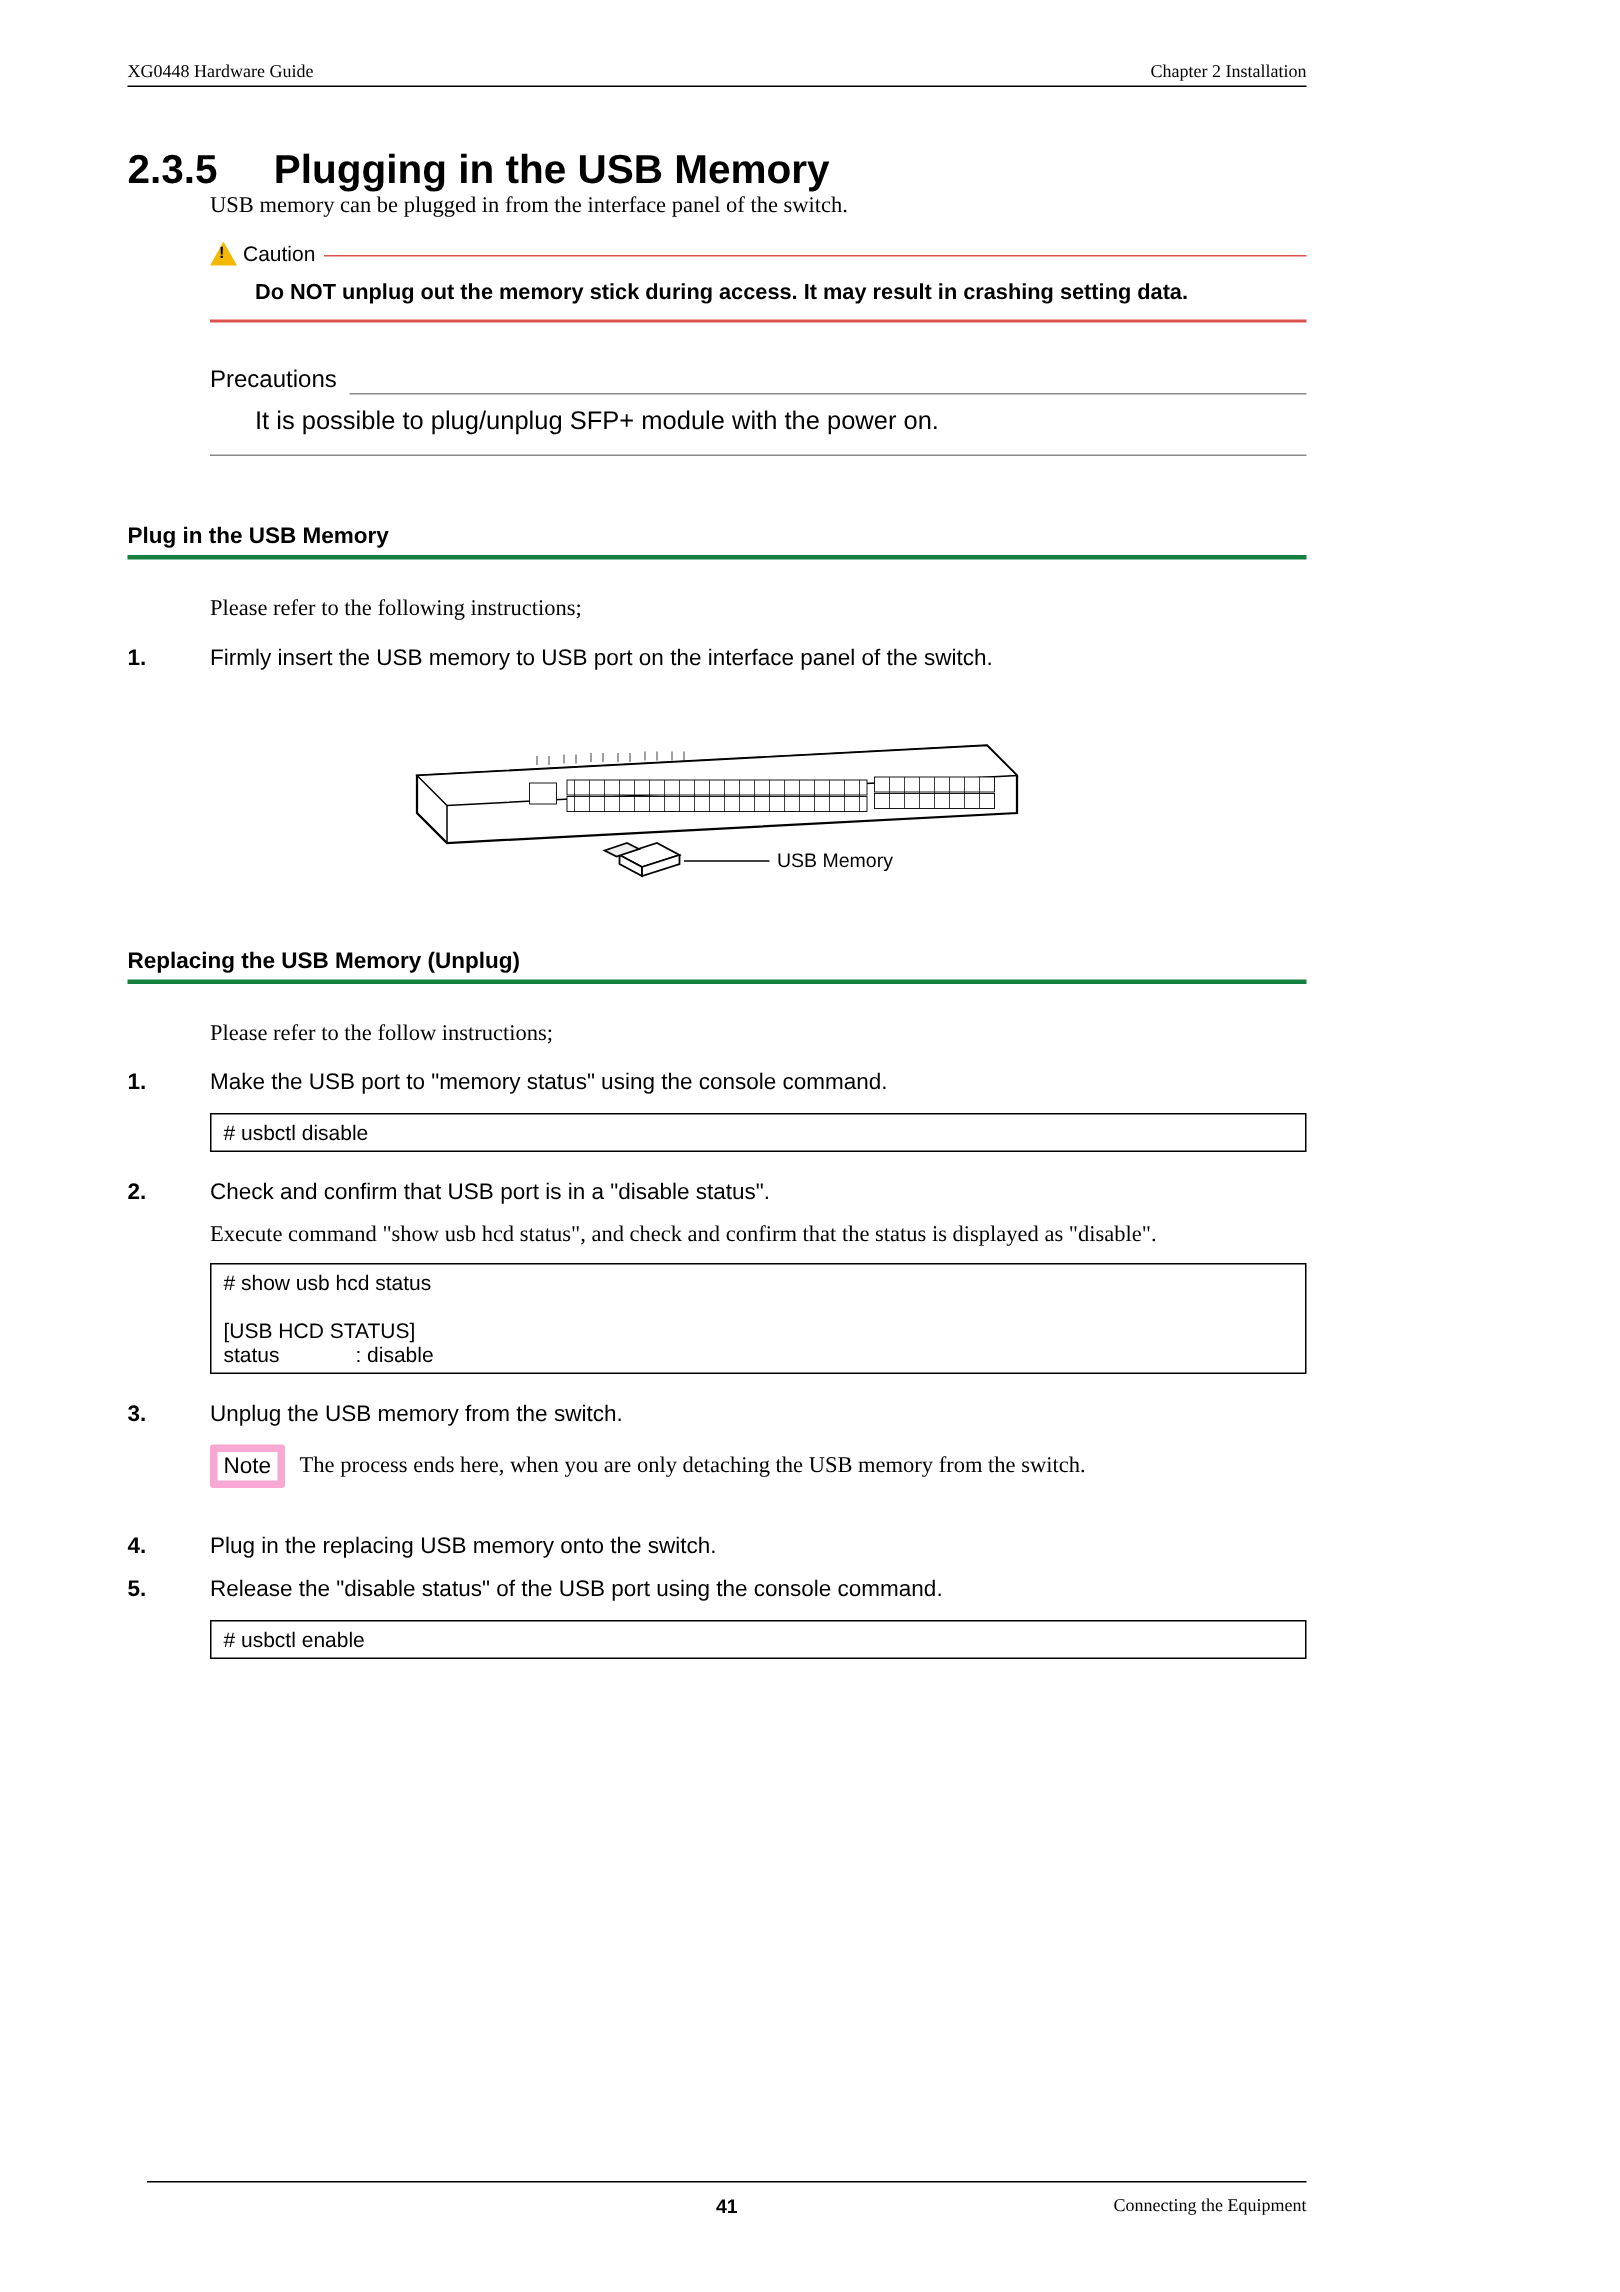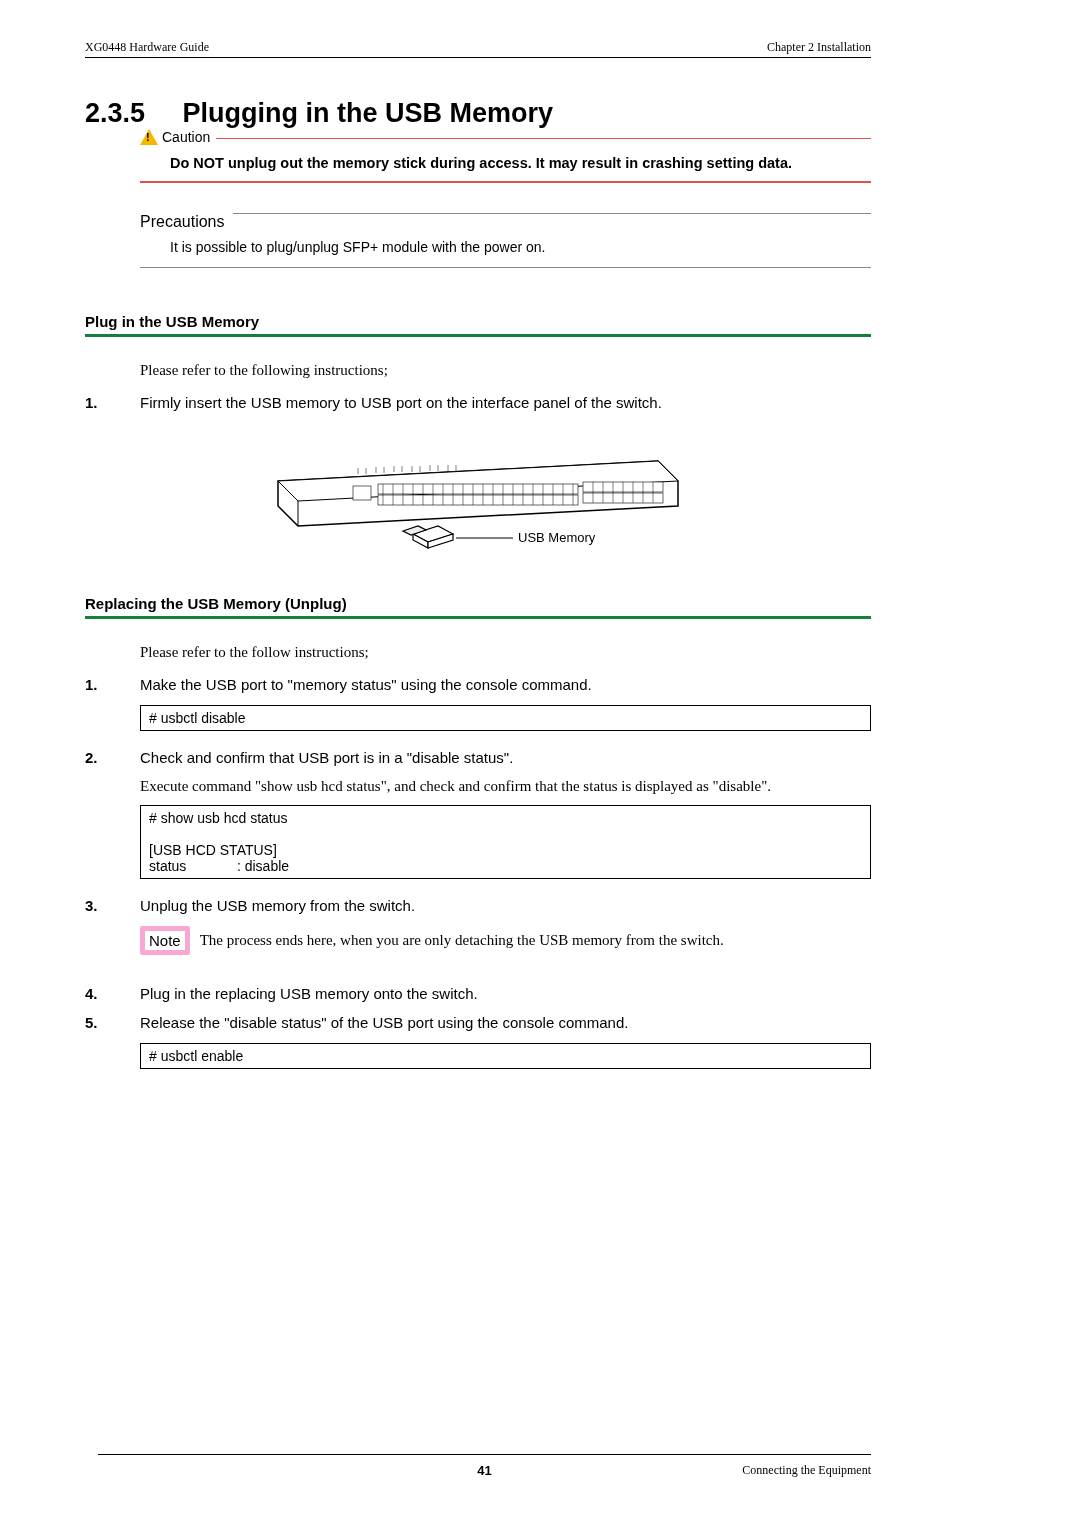--- a/index.html
+++ b/index.html
@@ -81,35 +81,35 @@
     font-size: 14.5px;
     padding: 10px 0 10px 30px;
     border-bottom: 2px solid #d9534f;
   }
   .precautions-box {
     margin-left: 55px;
     margin-bottom: 45px;
   }
   .prec-header {
     display: flex;
-    align-items: flex-start;
+    align-items: flex-end;
   }
   .prec-label {
     font-family: Arial, Helvetica, sans-serif;
     font-size: 16px;
     white-space: nowrap;
   }
   .prec-line {
     flex: 1;
     border-top: 1px solid #888;
     margin-left: 8px;
   }
   .prec-body {
     font-family: Arial, Helvetica, sans-serif;
-    font-size: 14px;
+    font-size: 17px;
     padding: 8px 0 12px 30px;
     border-bottom: 1px solid #888;
   }
   .subsection-title {
     font-family: Arial, Helvetica, sans-serif;
     font-weight: bold;
     font-size: 15px;
     border-bottom: 3px solid #15803d;
     padding-bottom: 4px;
     margin-bottom: 25px;
@@ -209,20 +209,21 @@
   <div class="header-row">
     <span>XG0448 Hardware Guide</span>
     <span>Chapter 2 Installation</span>
   </div>
 
   <div class="section-title">
     <span class="section-num">2.3.5</span>
     <span>Plugging in the USB Memory</span>
   </div>
 
+  <div class="intro-text">USB memory can be plugged in from the interface panel of the switch.</div>
 
   <div class="caution-box">
     <div class="caution-header">
       <span class="caution-icon"></span>
       <span>Caution</span>
       <span class="caution-line"></span>
     </div>
     <div class="caution-body">Do NOT unplug out the memory stick during access. It may result in crashing setting data.</div>
   </div>
 

